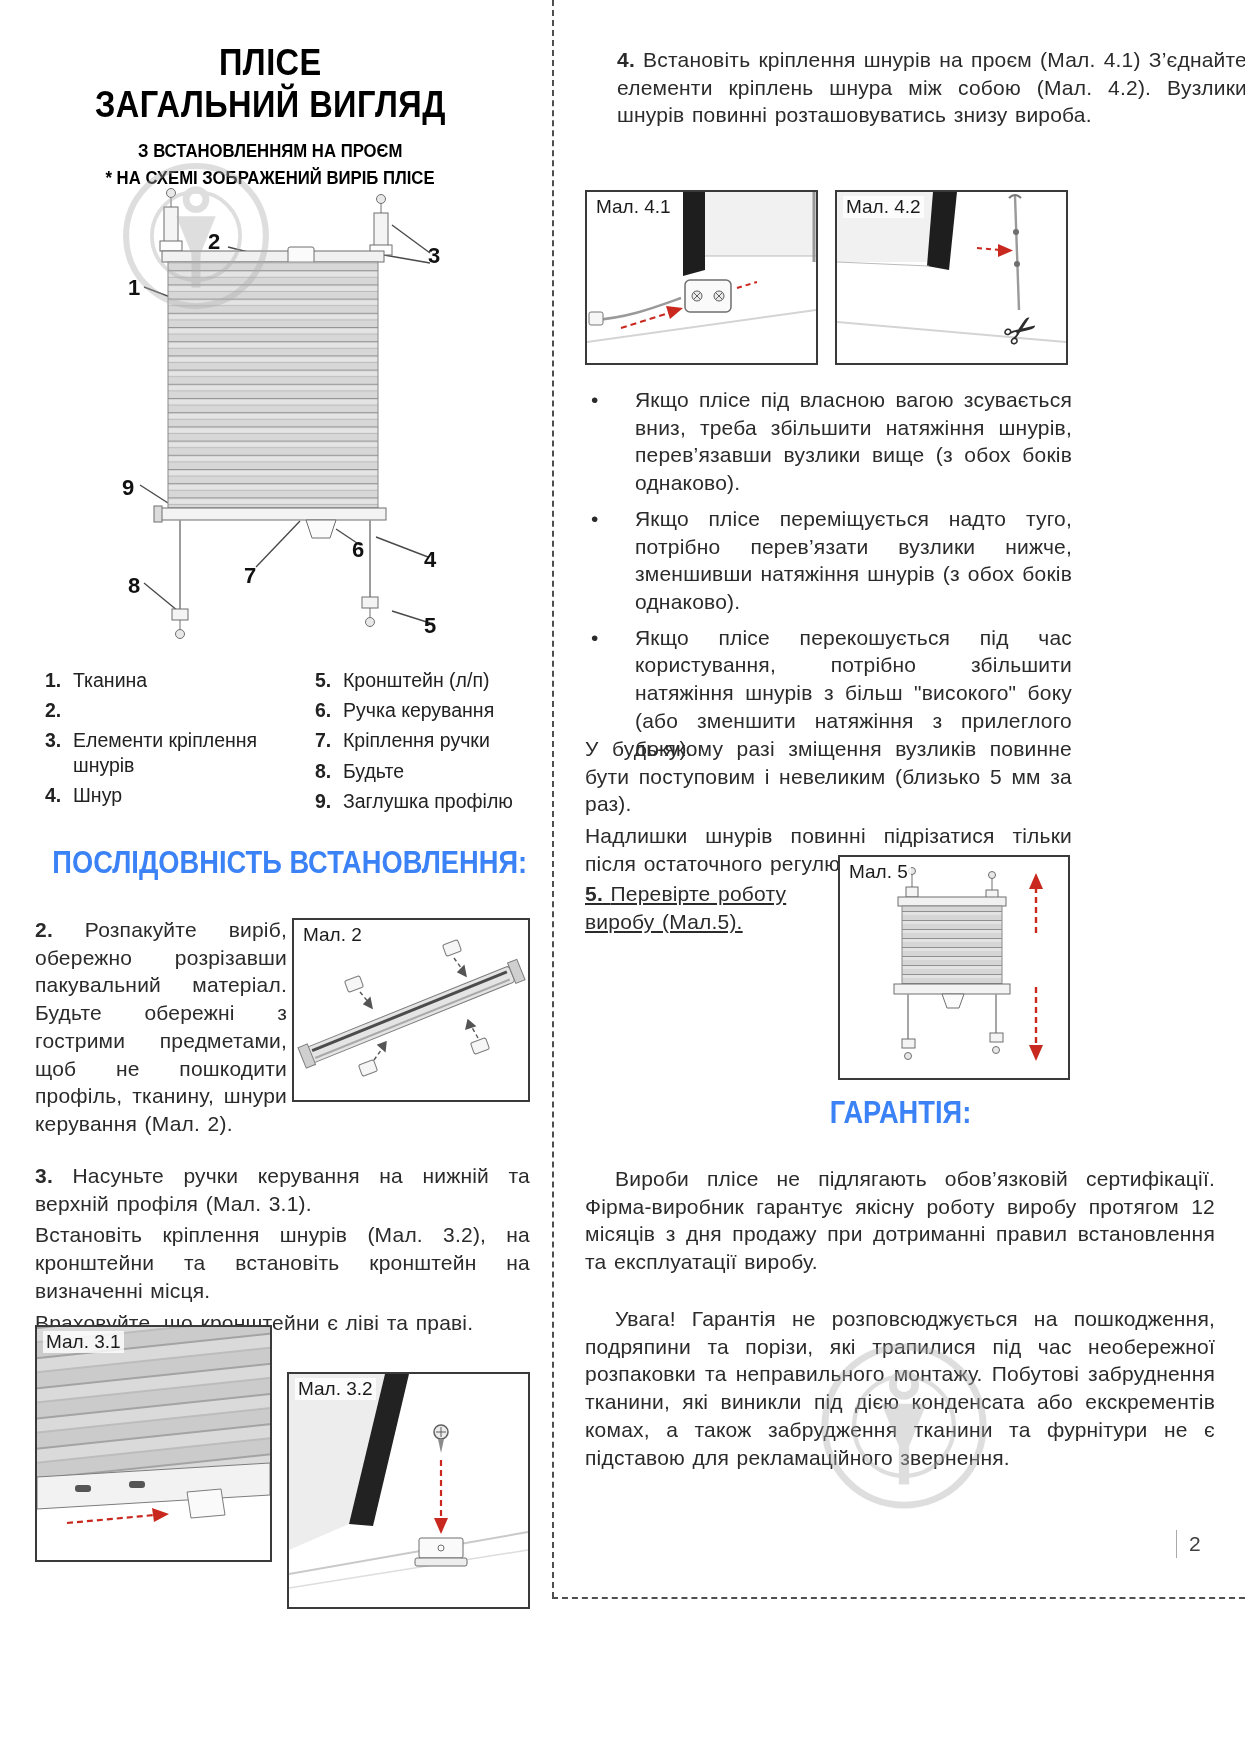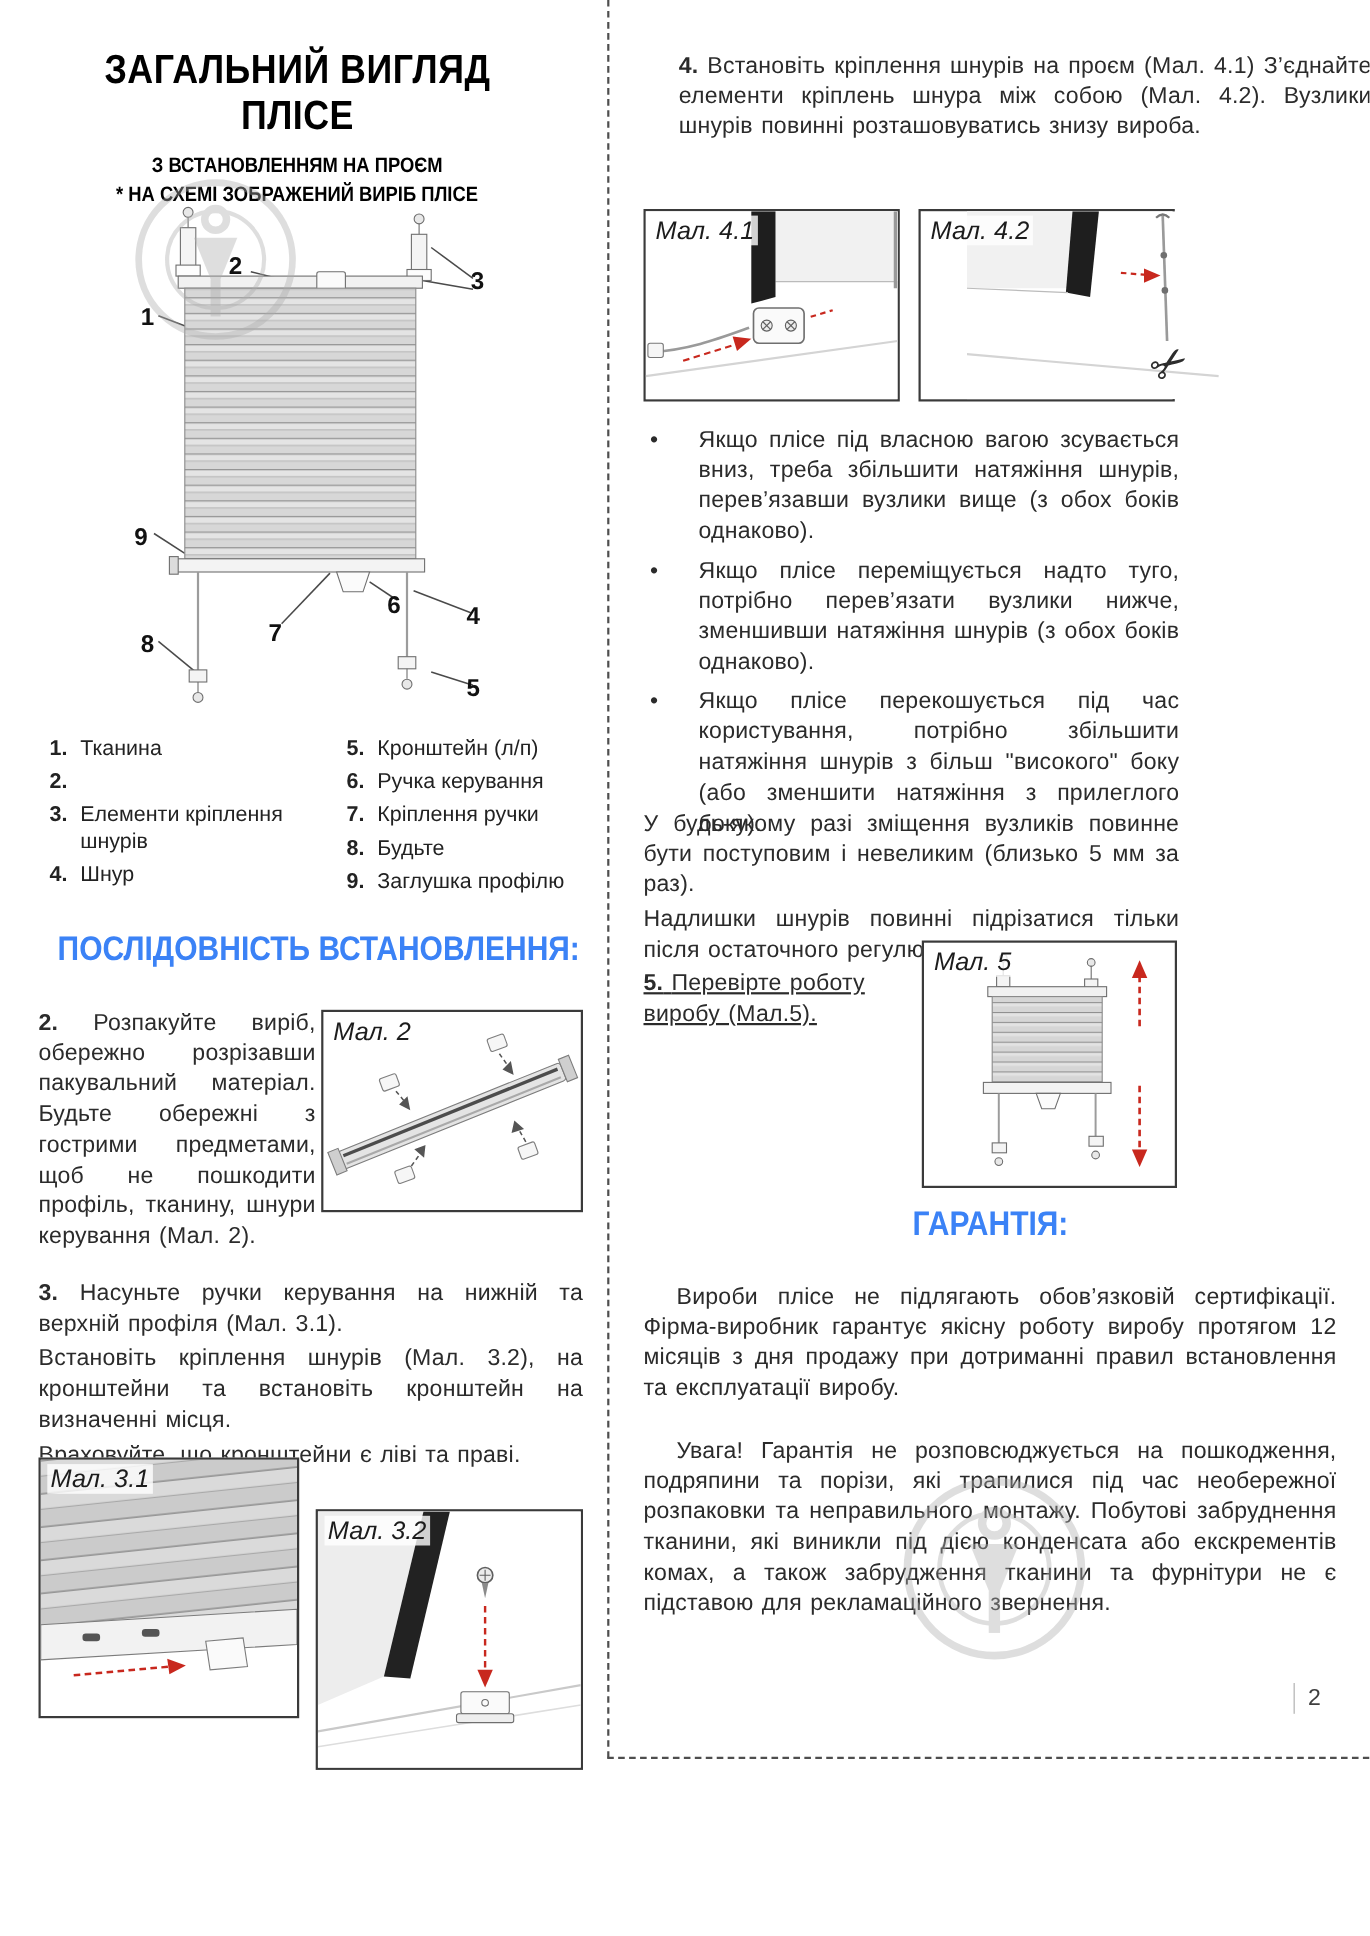--- a/index.html
+++ b/index.html
@@ -11,42 +11,42 @@
   .abs { position:absolute; }
   .center { text-align:center; }
   .cond { display:inline-block; transform:scaleX(.88); transform-origin:center; white-space:nowrap; }
   .big-title { font-size:37px; font-weight:800; color:#000; line-height:1.14; letter-spacing:.5px; }
   .subtitle { font-size:19px; font-weight:700; color:#000; line-height:1.4; }
   .h2 { font-size:31px; font-weight:800; color:#3b82f6; }
   .body-txt { font-size:21px; line-height:1.32; text-align:justify; letter-spacing:.2px; word-spacing:1.5px; color:#2b2b2b; }
   .bold { font-weight:700; }
   .indent { text-indent:30px; }
   .fig-box { position:absolute; border:2px solid #3a3a3a; background:#fff; }
-  .fig-label { position:absolute; top:4px; left:6px; font-size:23px; color:#1c1c1c; background:rgba(255,255,255,.8); padding:0 3px; z-index:2;font-style:italic; }
+  .fig-label { position:absolute; top:4px; left:6px; font-size:19px; color:#1c1c1c; background:rgba(255,255,255,.8); padding:0 3px; z-index:2; }
   .callout-num { position:absolute; font-size:22px; font-weight:700; color:#111; }
   .legend-item { display:flex; font-size:19.5px; line-height:1.24; margin-bottom:6px; color:#222; }
   .legend-num { font-weight:700; width:28px; flex:none; }
   .bullet-row { display:flex; margin-bottom:8px; }
   .bullet-dot { flex:none; width:50px; padding-left:6px; font-size:21px; color:#2b2b2b; }
   .bullet-text { flex:1; }
   .divider-v { position:absolute; left:552px; top:0; height:1598px; border-left:2px dashed #4e4e4e; }
   .divider-h { position:absolute; left:552px; top:1597px; width:693px; border-top:2px dashed #4e4e4e; }
   .watermark { position:absolute; opacity:.4; pointer-events:none; z-index:5; }
   .pagenum { position:absolute; left:1176px; top:1530px; font-size:21px; color:#3f3f3f; border-left:1px solid #aaa; padding-left:12px; line-height:28px; }
   p + p { margin-top:4px; }
 </style>
 </head>
 <body>
 
 <div class="divider-v"></div>
 <div class="divider-h"></div>
 
 <div class="abs center" style="left:30px; top:42px; width:480px;">
+  <div class="big-title"><span class="cond">ПЛІСЕ</span></div>
   <div class="big-title"><span class="cond">ЗАГАЛЬНИЙ ВИГЛЯД</span></div>
-  <div class="big-title"><span class="cond">ПЛІСЕ</span></div>
 </div>
 
 <div class="abs center" style="left:30px; top:138px; width:480px;">
   <div class="subtitle"><span class="cond">З ВСТАНОВЛЕННЯМ НА ПРОЄМ</span></div>
   <div class="subtitle"><span class="cond">* НА СХЕМІ ЗОБРАЖЕНИЙ ВИРІБ ПЛІСЕ</span></div>
 </div>
 
 <div class="abs" style="left:40px; top:185px; width:480px; height:478px;">
   <svg width="480" height="478" viewBox="0 0 480 478">
     <defs>
@@ -275,21 +275,21 @@
     <path d="M6 128 C 40 126 66 116 94 106" fill="none" stroke="#9a9a9a" stroke-width="2.4"></path>
     <rect x="2" y="120" width="14" height="13" rx="2" fill="#f6f6f6" stroke="#777777"></rect>
     <g>
       <line x1="34" y1="136" x2="82" y2="121" stroke="#c8281e" stroke-dasharray="6 4" stroke-width="2"></line>
       <polygon points="96,116 79,114 83,127" fill="#c8281e"></polygon>
       <line x1="150" y1="96" x2="170" y2="90" stroke="#c8281e" stroke-dasharray="5 4" stroke-width="2"></line>
     </g>
   </svg>
 </div>
 
-<div class="fig-box" style="left:835px; top:190px; width:233px; height:175px;padding-left:42px;">
+<div class="fig-box" style="left:835px; top:190px; width:233px; height:175px;">
   <span class="fig-label">Мал. 4.2</span>
   <svg width="229" height="171">
     <rect width="229" height="171" fill="#fff"></rect>
     <rect x="0" y="0" width="96" height="70" fill="#f1f1f1"></rect>
     <polygon points="96,0 120,0 112,78 90,74" fill="#1e1e1e"></polygon>
     <line x1="0" y1="70" x2="92" y2="74" stroke="#bbbbbb"></line>
     <line x1="0" y1="130" x2="229" y2="150" stroke="#d4d4d4" stroke-width="2"></line>
     <line x1="178" y1="4" x2="182" y2="118" stroke="#9a9a9a" stroke-width="2.4"></line>
     <circle cx="179" cy="40" r="3" fill="#6f6f6f"></circle>
     <circle cx="180" cy="72" r="3" fill="#6f6f6f"></circle>

